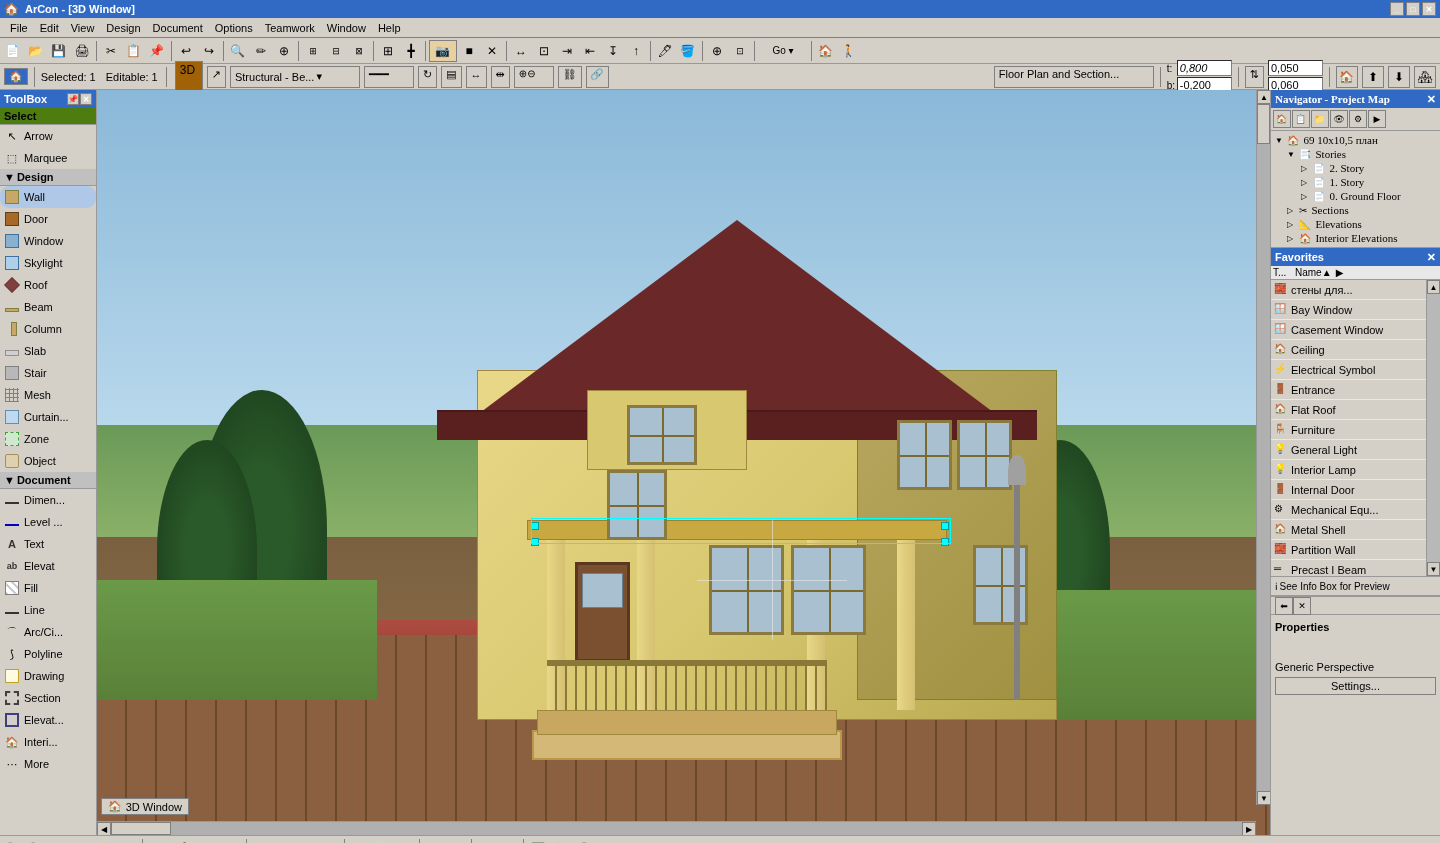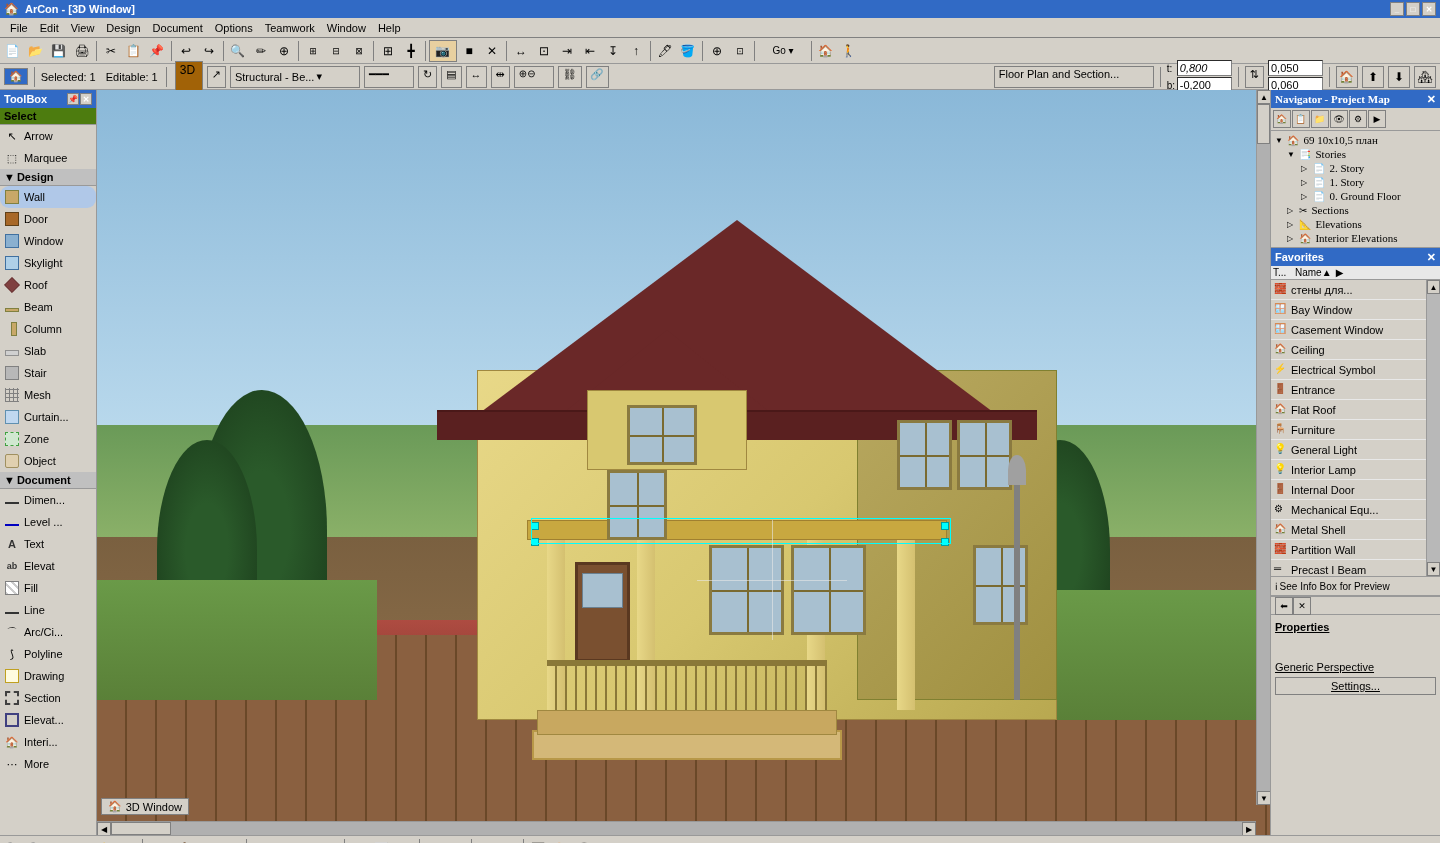--- a/index.html
+++ b/index.html
@@ -48,21 +48,21 @@
     #favorites { height: 348px; border-bottom: 1px solid #999; overflow: hidden; display: flex; flex-direction: column; }
     .fav-header { display: flex; align-items: center; background: #316ac5; color: white; font-size: 11px; font-weight: bold; padding: 2px 4px; height: 18px; }
     .fav-table-header { display: flex; background: #e8e8e8; border-bottom: 1px solid #999; font-size: 10px; padding: 1px 2px; }
     .fav-list { flex: 1; overflow-y: auto; }
     .fav-item { display: flex; align-items: center; gap: 3px; padding: 1px 3px; cursor: pointer; font-size: 11px; height: 20px; border-bottom: 1px solid #e8e8e8; }
     .fav-item-icon { width: 14px; height: 14px; flex-shrink: 0; }
     .fav-scrollbar { width: 14px; background: #d4d0c8; border-left: 1px solid #999; display: flex; flex-direction: column; }
     .fav-scroll-up, .fav-scroll-down { height: 14px; background: #d4d0c8; border: 1px solid #808080; display: flex; align-items: center; justify-content: center; cursor: pointer; font-size: 8px; }
 
     
-    #properties { padding: 4px; font-size: 11px; text-decoration: underline; }
+    #properties { padding: 4px; font-size: 11px; }
     .prop-title { font-weight: bold; padding: 2px 0; }
     .prop-btn { background: #d4d0c8; border: 1px solid #808080; padding: 2px 8px; cursor: pointer; font-size: 11px; display: block; width: 100%; margin: 2px 0; text-align: center; }
 
     
     #bottom-toolbar { height: 26px; display: flex; align-items: center; background: #d4d0c8; border-top: 1px solid #999; padding: 1px 2px; gap: 1px; }
 
     
     #selbar { display: flex; align-items: center; background: #d4d0c8; height: 26px; border-bottom: 1px solid #999; padding: 0 4px; gap: 4px; font-size: 11px; }
     .sel-btn { background: #d4d0c8; border: 1px solid #808080; padding: 1px 4px; cursor: pointer; font-size: 11px; }
     .sel-dropdown { background: #d4d0c8; border: 1px solid #808080; padding: 1px 4px; cursor: pointer; font-size: 11px; display: flex; align-items: center; gap: 2px; }

